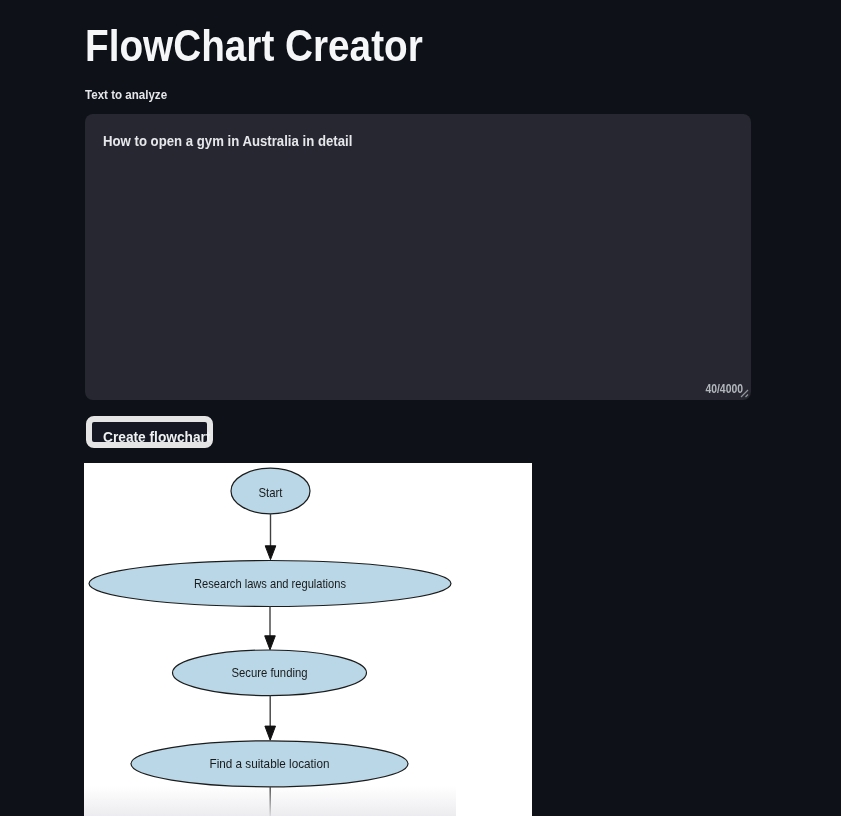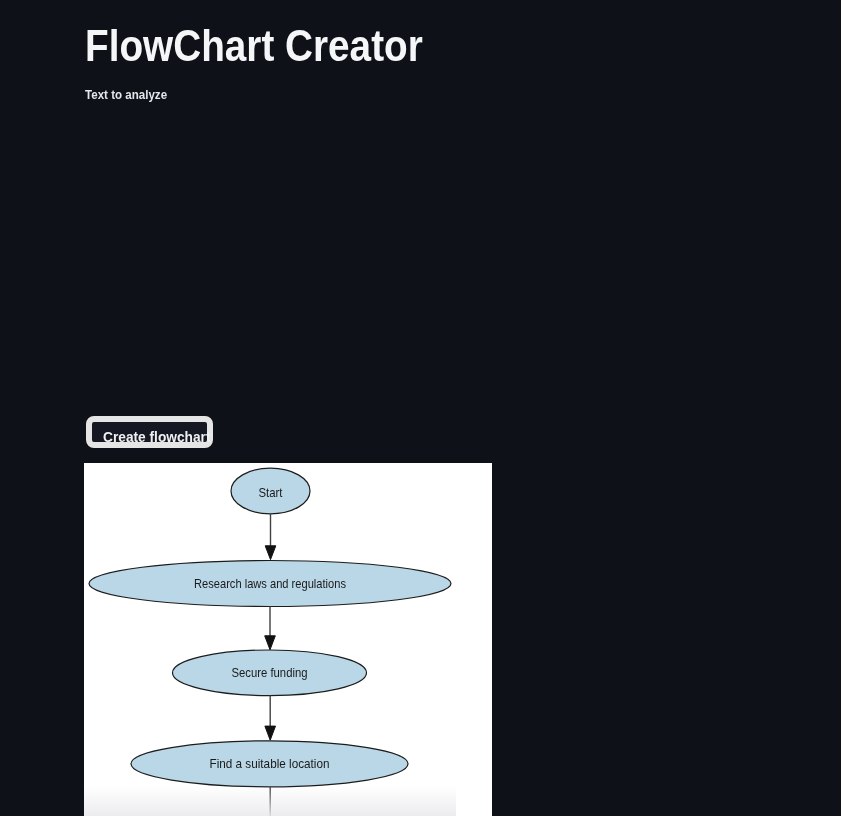--- a/index.html
+++ b/index.html
@@ -6,28 +6,36 @@
   body{width:841px;height:816px;overflow:hidden;background:#0e1117;font-family:"Liberation Sans",sans-serif;}
   .page{position:relative;width:841px;height:816px;}
   .title{position:absolute;left:85px;top:24px;font-size:44px;font-weight:700;color:#f5f6f8;line-height:1;transform:scaleX(0.88);transform-origin:0 0;white-space:nowrap;}
   .label{position:absolute;left:85px;top:87px;font-size:13px;font-weight:700;color:#e4e6ea;transform:scaleX(0.89);transform-origin:0 0;white-space:nowrap;}
   .tarea{position:absolute;left:85px;top:114px;width:666px;height:286px;background:#262730;border-radius:8px;box-sizing:border-box;}
   .tcontent{position:absolute;left:18px;top:18px;font-size:15px;font-weight:700;color:#e6e7eb;transform:scaleX(0.879);transform-origin:0 0;white-space:nowrap;}
   .counter{position:absolute;right:8px;bottom:4px;font-size:13px;font-weight:700;color:#b3b6bd;transform:scaleX(0.8);transform-origin:100% 0;white-space:nowrap;}
   .grip{position:absolute;right:1px;bottom:1px;width:14px;height:14px;}
   .btn{position:absolute;left:86px;top:416px;width:127px;height:32px;background:#151822;border:6px solid #e5e5e5;border-radius:8px;box-sizing:border-box;}
   .btnlabel{position:absolute;left:11px;top:7px;font-size:14px;font-weight:700;color:#eef0f2;white-space:nowrap;transform:scaleX(0.98);transform-origin:0 0;}
-  .panel{position:absolute;left:84px;top:463px;width:408px;height:353px;background:#ffffff;}
+  .panel{position:absolute;left:84px;top:463px;width:448px;height:353px;background:#ffffff;}
   .fade{position:absolute;left:0;bottom:0;width:372px;height:30px;background:linear-gradient(to bottom, rgba(237,237,240,0), rgba(234,234,238,0.9));}
 </style>
 </head>
 <body>
 <div class="page">
   <div class="title">FlowChart Creator</div>
   <div class="label">Text to analyze</div>
+  <div class="tarea">
+    <div class="tcontent">How to open a gym in Australia in detail</div>
+    <div class="counter">40/4000</div>
+    <svg class="grip" viewBox="0 0 14 14">
+      <path d="M12 5 L5 12" stroke="#8f939a" stroke-width="1.3" fill="none"></path>
+      <path d="M12 9.5 L9.5 12" stroke="#8f939a" stroke-width="1.3" fill="none"></path>
+    </svg>
+  </div>
   <div class="btn">
       <div class="btnlabel">Create flowchart</div>
     </div>
   <div class="panel">
     <svg width="372" height="353" viewBox="0 0 372 353" font-family="Liberation Sans, sans-serif">
 
       <ellipse cx="186.5" cy="28" rx="39.5" ry="22.8" fill="#b9d7e6" stroke="#1c1c1c" stroke-width="1.2"></ellipse>
       <text x="186.5" y="34" text-anchor="middle" font-size="13" fill="#1a1a1a" textLength="24" lengthAdjust="spacingAndGlyphs">Start</text>
 
       <line x1="186.5" y1="50.8" x2="186.5" y2="83.5" stroke="#404040" stroke-width="1.4"></line>

